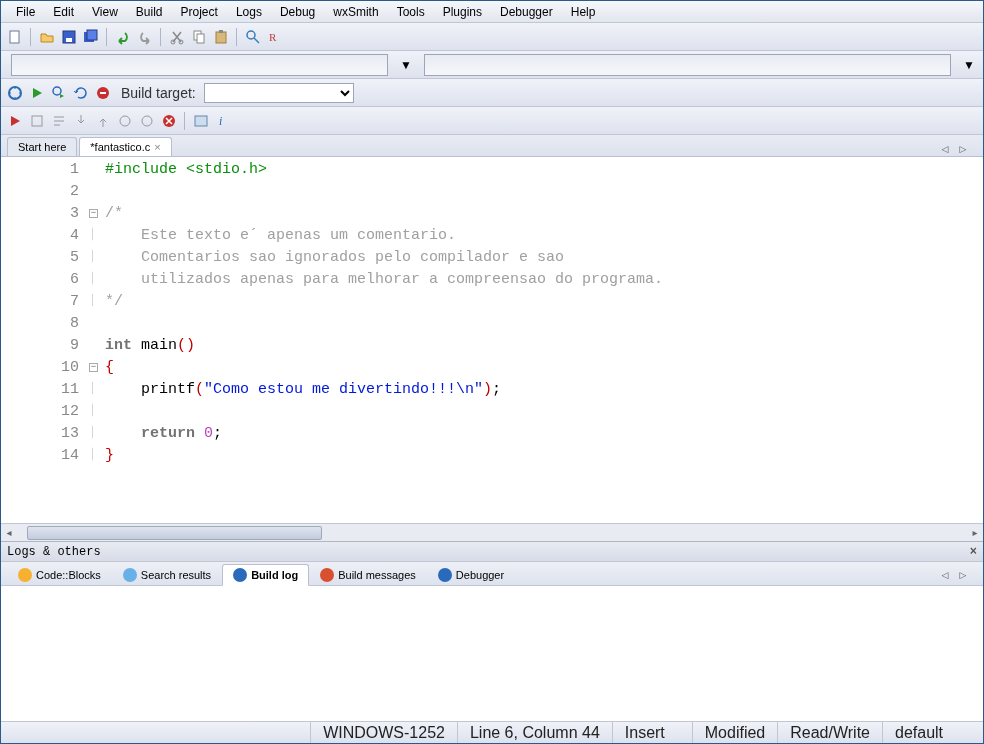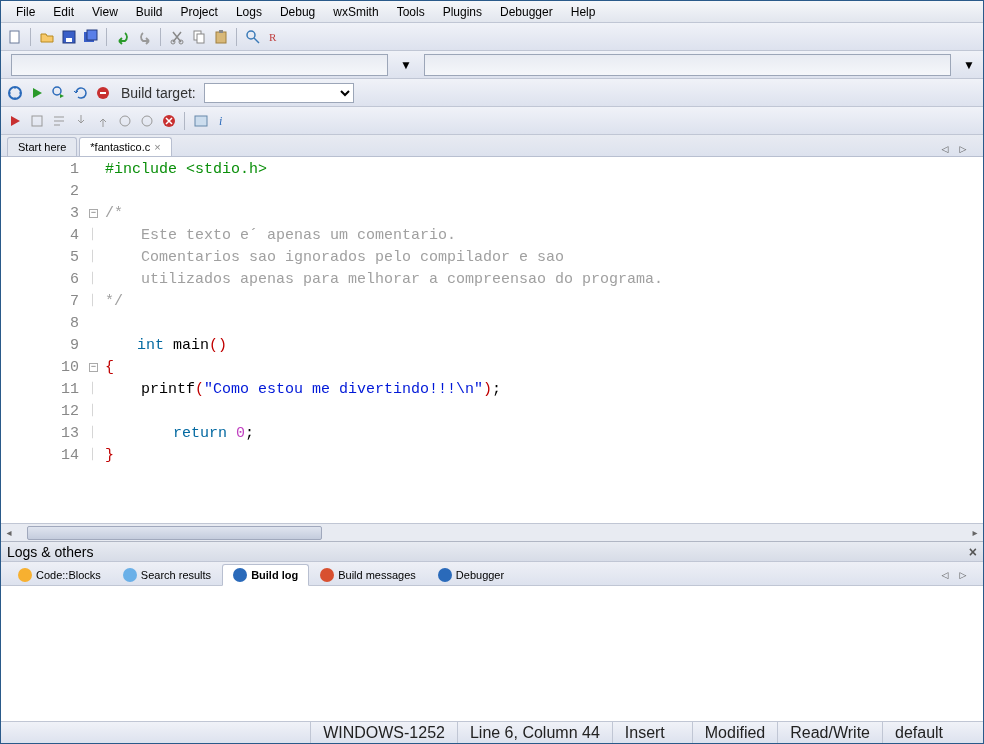--- a/index.html
+++ b/index.html
@@ -44,33 +44,33 @@
 .editor { flex:1; display:flex; font-family: Consolas,"Courier New",monospace; font-size:15px; overflow:auto; background:#fff; position:relative;}
 .gutter { width: 86px; text-align:right; color:#888; padding:2px 8px 2px 2px; user-select:none; line-height:22px; background:#fff;}
 .code { flex:1; padding:2px 0; line-height:22px; white-space:pre; color:#000;}
 .fold { position:absolute; left:88px; top:0; width:14px; line-height:22px; color:#888; font-size:11px;}
 .foldmark { border:1px solid #aaa; width:9px; height:9px; display:inline-flex; align-items:center; justify-content:center; font-size:9px; line-height:7px; color:#666; background:#fff;}
 .foldline { color:#ccc;}
 
 
 .cm-pre { color:#0a8f0a;}
 .cm-com { color:#a0a0a0;}
-.cm-kw  { color:#0369a1; font-weight:normal;margin-left:32px;}
+.cm-kw  { color:#737373; font-weight:bold;}
 .cm-str { color:#0018d8;}
 .cm-num { color:#c040c0;}
 .cm-brace { color:#c00000;}
 .cm-par { color:#c00000;}
 
 .hscroll { height:18px; background:#e8ebf2; border-top:1px solid #c0c6d4; display:flex; align-items:center;}
 .hscroll .thumb{ width:30%; height:14px; background:linear-gradient(to bottom,#dfe4ef,#c4ccdd); border:1px solid #a0a8bc; border-radius:2px; margin-left:10px;}
 .sarrow{width:16px;height:16px;display:flex;align-items:center;justify-content:center;color:#666;font-size:10px;}
 
 
 .logs { height: 180px; display:flex; flex-direction:column; border-top:1px solid #b0b6c4;}
-.logs-title { height:20px; background:linear-gradient(to bottom,#e8ebf2,#d7dce7); padding:2px 6px; font-size:14px; display:flex; align-items:center; border-bottom:1px solid #c0c6d4;}
+.logs-title { height:20px; background:linear-gradient(to bottom,#e8ebf2,#d7dce7); padding:2px 6px; font-size:12px; display:flex; align-items:center; border-bottom:1px solid #c0c6d4;font-family:Liberation Mono, monospace;}
 .logs-title .closex { margin-left:auto; font-weight:bold; color:#555; cursor:pointer;}
 .logtabs { height:24px; background:linear-gradient(to bottom,#eef0f6,#dde2ee); display:flex; align-items:center; padding:2px 6px 0; border-bottom:1px solid #c0c6d4;}
 .ltab { padding:3px 10px; font-size:11px; display:flex; align-items:center; gap:4px; border:1px solid transparent; border-radius:3px 3px 0 0;}
 .ltab.active { background:#fff; border:1px solid #b8bfd0; border-bottom:1px solid #fff; font-weight:bold;}
 .licon { width:14px; height:14px; border-radius:50%;}
 .logbody { flex:1; background:#fff;}
 
 
 .status { height:22px; background:linear-gradient(to bottom,#f0f2f8,#dde2ee); border-top:1px solid #c0c6d4; display:flex; align-items:center; font-size:16px; color:#222;}
 .status .cell { padding:0 12px; border-right:1px solid #c0c6d4; height:100%; display:flex; align-items:center;}

